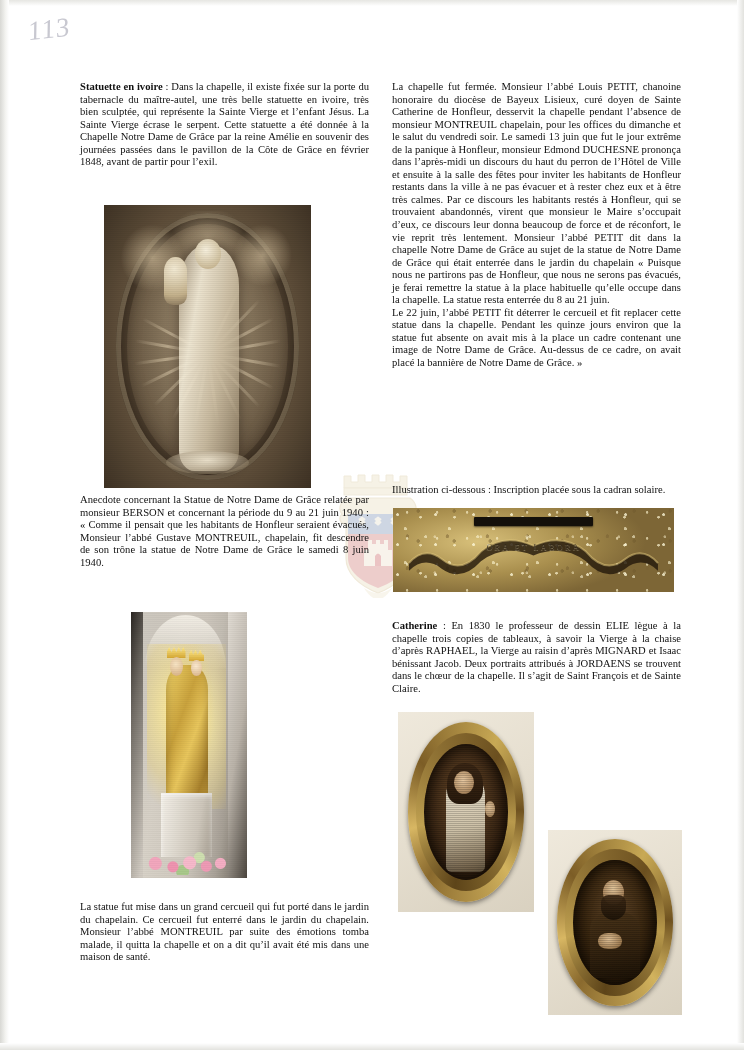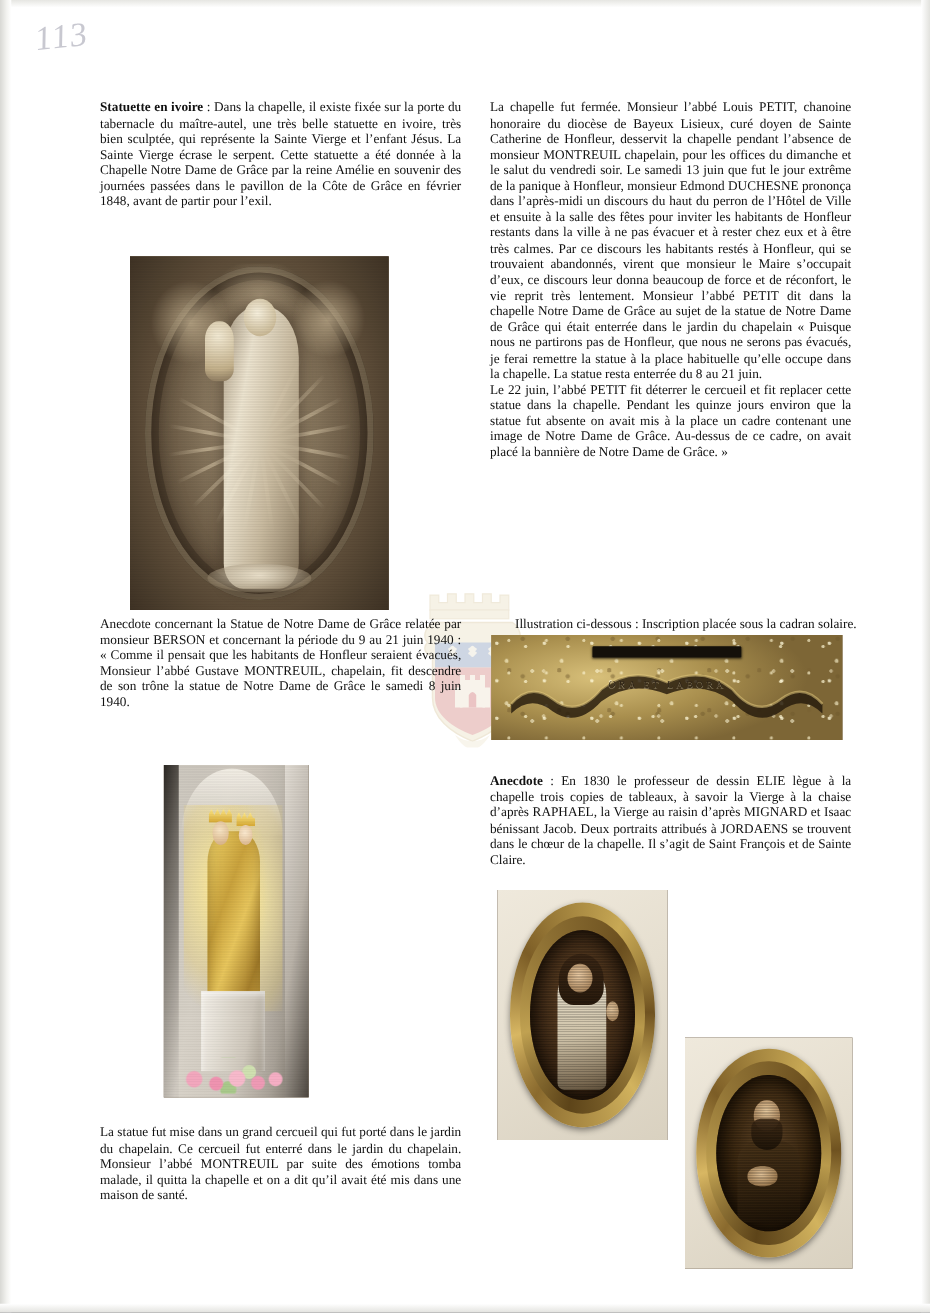--- a/index.html
+++ b/index.html
@@ -79,21 +79,21 @@
   }
   .lead {
     font-weight: bold;
   }
 
   
   #block-ivory      { top: 81px; font-family: Liberation Serif, serif;  }
   #block-anecdote   { top: 494px; }
   #block-coffin     { top: 901px; }
   #block-chapel     { top: 81px;  }
-  #block-illus      { top: 494px; margin-left: 20px; }
+  #block-illus      { top: 484px; }
   #block-tableaux   { top: 620px; }
 
   
   .photo {
     position: absolute;
     overflow: hidden;
     background: #6a5a45;
   }
 
   
@@ -518,21 +518,21 @@
       <svg viewBox="0 0 260 40" preserveAspectRatio="none" xmlns="http://www.w3.org/2000/svg">
         <path d="M2 26 Q18 8 36 22 Q56 38 76 14 Q100 -6 130 8 Q160 -6 184 14 Q204 38 224 22 Q242 8 258 26 L258 34 Q242 18 224 32 Q204 46 184 24 Q160 6 130 18 Q100 6 76 24 Q56 46 36 32 Q18 18 2 34 Z" fill="#241a0c" opacity="0.82"></path>
         <path d="M2 26 Q18 8 36 22 Q56 38 76 14 Q100 -6 130 8 Q160 -6 184 14 Q204 38 224 22 Q242 8 258 26" fill="none" stroke="#e0c67c" stroke-width="2" opacity="0.55"></path>
       </svg>
     </div>
     <div class="engraved">ORA ET LABORA</div>
   </div>
 
   <div class="col col-right" id="block-tableaux">
     <p>
-      <span class="lead">Anecdote</span><span> : En 1830 le professeur de dessin ELIE lègue à la chapelle trois copies de tableaux, à savoir la Vierge à la chaise d’après RAPHAEL, la Vierge au raisin d’après MIGNARD et Isaac bénissant Jacob. Deux portraits attribués à JORDAENS se trouvent dans le chœur de la chapelle. Il s’agit de Saint François et de Sainte Claire.</span>
+      <span class="lead">Catherine</span><span> : En 1830 le professeur de dessin ELIE lègue à la chapelle trois copies de tableaux, à savoir la Vierge à la chaise d’après RAPHAEL, la Vierge au raisin d’après MIGNARD et Isaac bénissant Jacob. Deux portraits attribués à JORDAENS se trouvent dans le chœur de la chapelle. Il s’agit de Saint François et de Sainte Claire.</span>
     </p>
   </div>
 
   <div class="photo portrait" id="img-claire">
     <div class="bg"></div>
     <div class="frame"></div>
     <div class="canvas">
       <div class="figure-c"></div>
       <div class="veil"></div>
       <div class="head-c"></div>

